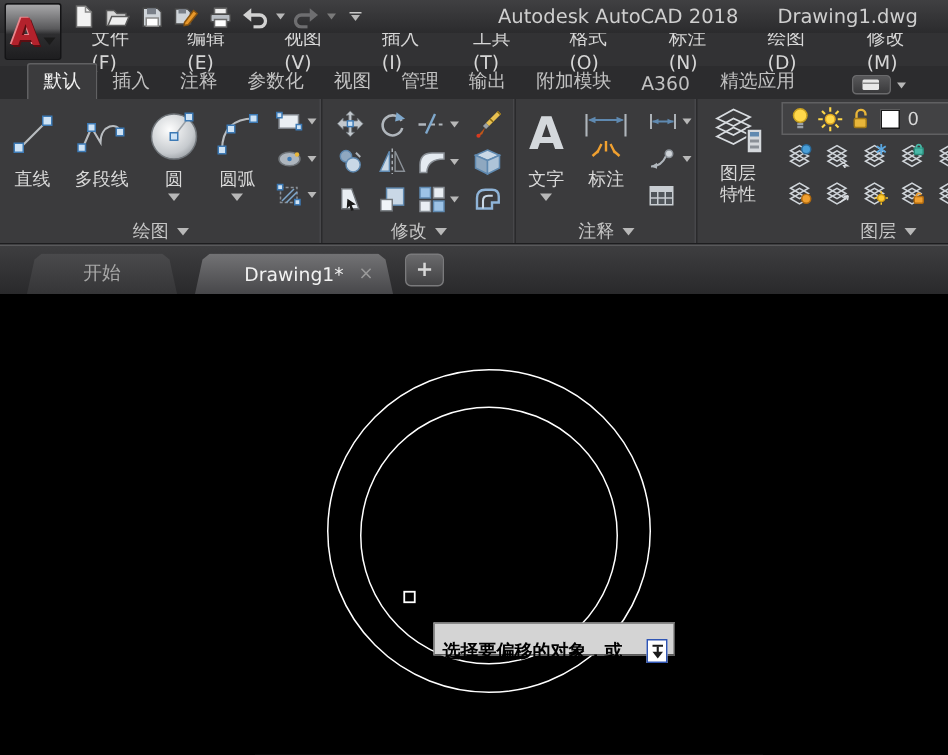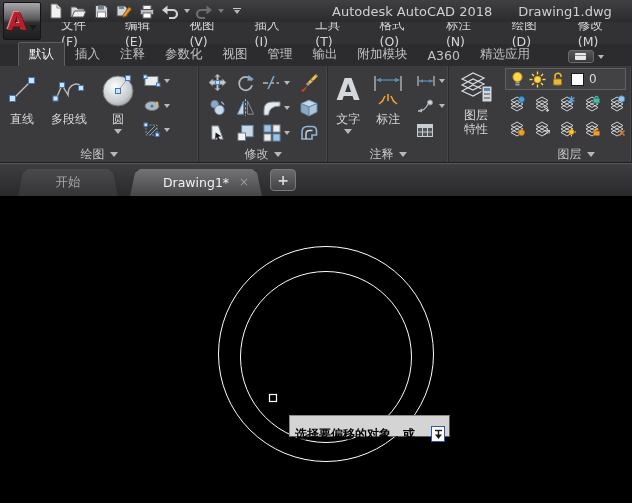--- a/index.html
+++ b/index.html
@@ -232,20 +232,32 @@
                 </defs>
             <circle cx="19" cy="20" r="15" fill="url(#cg)" stroke="#70757a"></circle>
             <line x1="19" y1="20" x2="29" y2="7" stroke="#9aa0a6"></line>
             <rect x="16.5" y="17.5" width="5" height="5" fill="#cfe3f5" stroke="#3d7ab5"></rect>
             <rect x="26.5" y="4.5" width="5" height="5" fill="#cfe3f5" stroke="#3d7ab5"></rect>
           </svg>
             </span>
           <span class="lbl">圆</span>
           <span class="bcaret"></span>
         </div>
+        <div class="bigbtn" style="width:44px">
+          <span class="ic">
+              <svg width="32" height="32" viewBox="0 0 32 32">
+                <path d="M6 26 C6 12 14 5 27 5" fill="none" stroke="#b9bdc1" stroke-width="1.4"></path>
+                <rect x="3.5" y="23.5" width="5" height="5" fill="#cfe3f5" stroke="#3d7ab5"></rect>
+                <rect x="24.5" y="2.5" width="5" height="5" fill="#cfe3f5" stroke="#3d7ab5"></rect>
+                <rect x="9.5" y="9.5" width="5" height="5" fill="#cfe3f5" stroke="#3d7ab5"></rect>
+              </svg>
+            </span>
+          <span class="lbl">圆弧</span>
+          <span class="bcaret"></span>
+        </div>
         <div class="sidecol">
           <span class="srow">
             <svg width="18" height="14" viewBox="0 0 18 14">
                 <rect x="2" y="2.5" width="13" height="9" fill="#e9eef3" stroke="#7d8289"></rect>
                 <rect x="0.5" y="1" width="3.5" height="3.5" fill="#cfe3f5" stroke="#3d7ab5"></rect>
                 <rect x="13.5" y="9" width="3.5" height="3.5" fill="#cfe3f5" stroke="#3d7ab5"></rect>
               </svg>
             <span class="scaret"></span>
           </span>
           <span class="srow">

